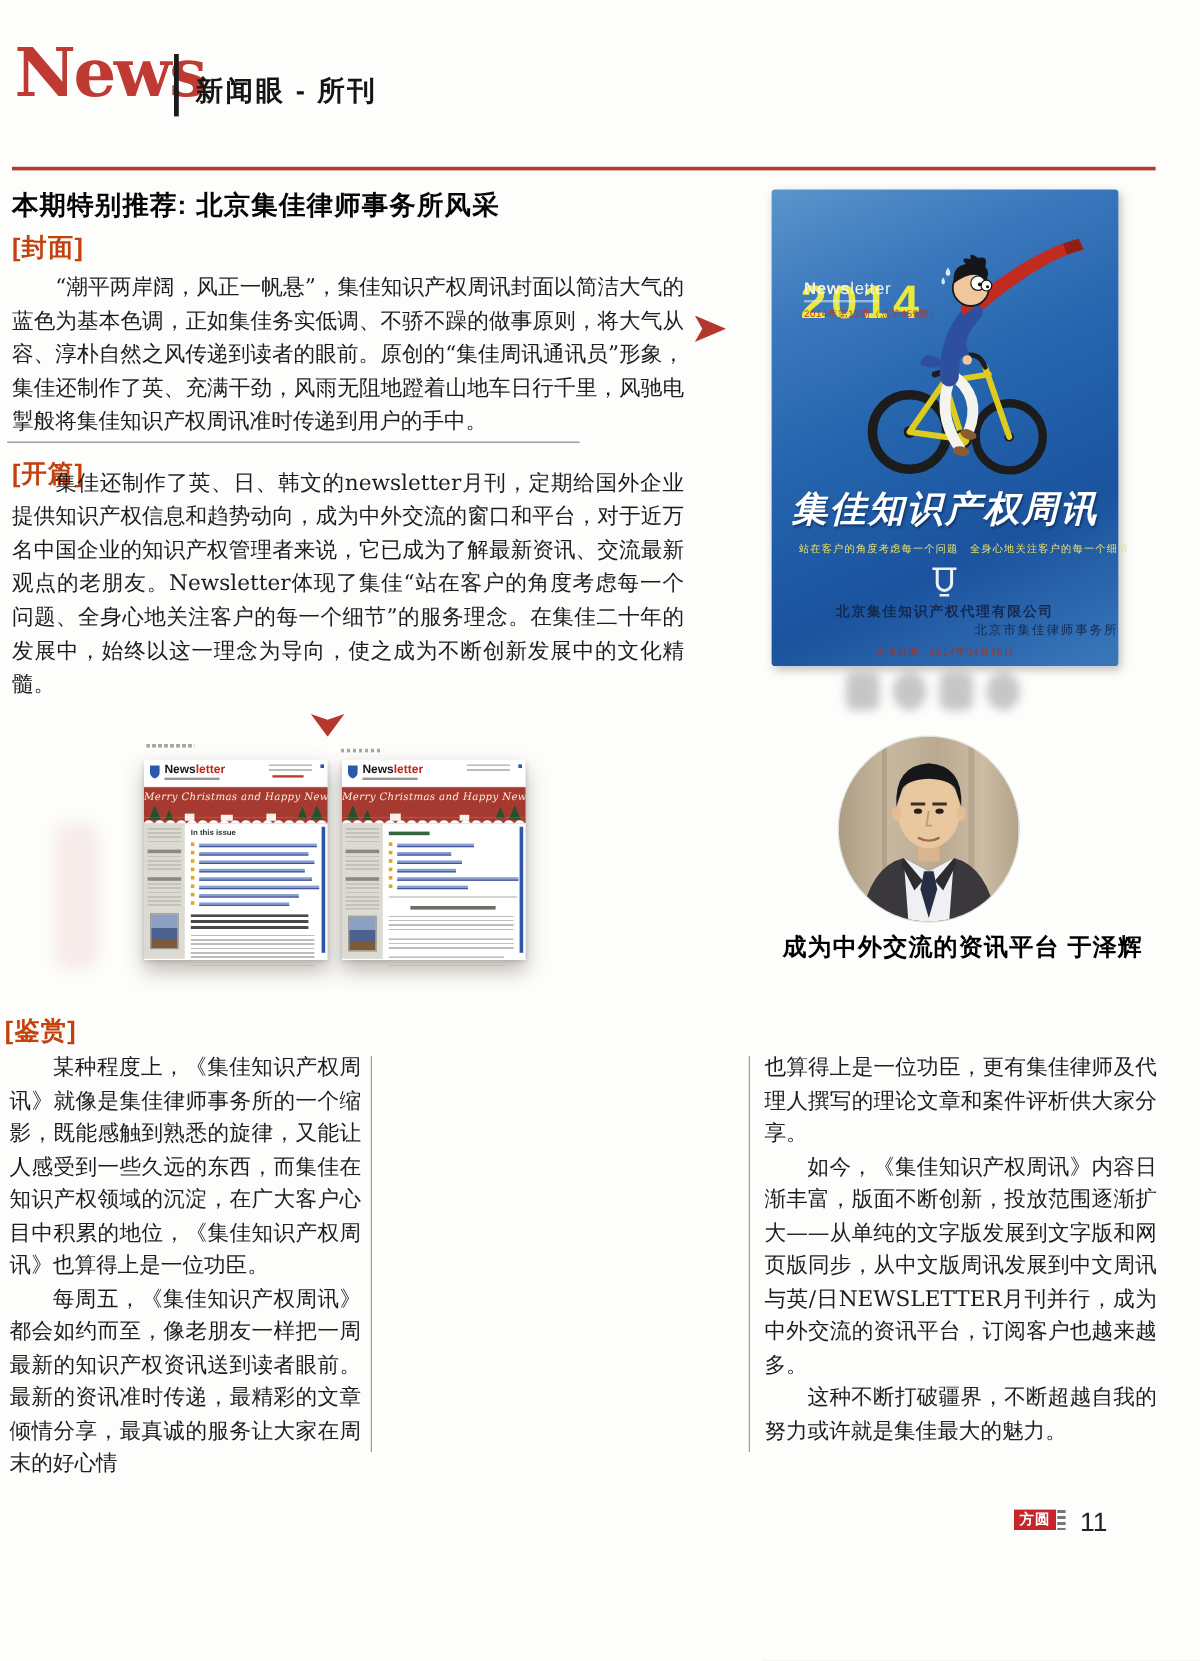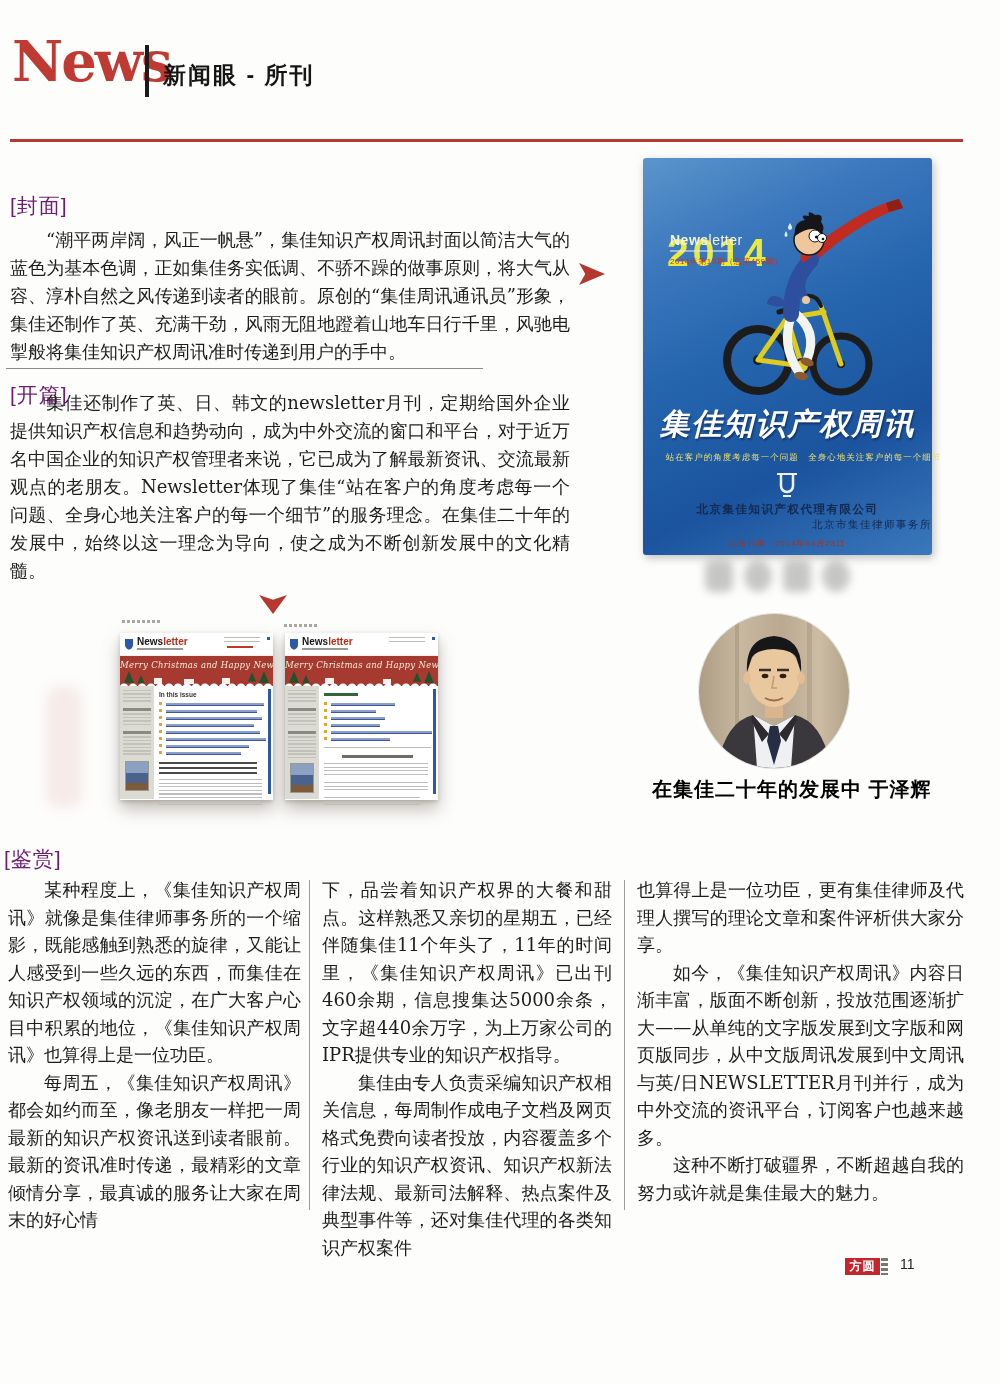--- a/index.html
+++ b/index.html
@@ -9,21 +9,21 @@
 
   
   .news-logo{left:12px;top:28px;font-family:"DejaVu Serif",serif;font-weight:bold;
              font-size:56px;color:#bf3a33;letter-spacing:-2px;}
   .mast-bar{left:145px;top:45px;width:4px;height:52px;background:#1b1b1b;}
   .mast-section{left:163px;top:60px;font-size:23px;font-weight:bold;color:#151515;letter-spacing:2px;}
   .red-rule{left:10px;top:139px;width:953px;height:3px;background:#b23a31;}
 
   
   .article-title{left:10px;top:156px;font-size:22px;font-weight:bold;color:#050505;letter-spacing:1px;}
-  .sec-label{font-size:21px;font-weight:normal;color:#701a75;letter-spacing:1px;}
+  .sec-label{font-size:21px;font-weight:bold;color:#c2410c;letter-spacing:1px;}
   .lbl-cover{left:10px;top:192px;}
   .lbl-open{left:10px;top:381px;}
   .lbl-apprec{left:4px;top:845px;}
   .body-para{width:560px;font-family:"DejaVu Serif","Liberation Serif",serif;font-size:18px;
              line-height:28px;text-align:justify;text-indent:2em;color:#1d1d1d;margin:0;}
   .para-cover{left:10px;top:226px;}
   .para-open{left:10px;top:389px;}
   .thin-rule{left:6px;top:368px;width:477px;height:1px;background:#8a8a8a;}
 
   .down-arrow{left:259px;top:595px;width:28px;height:19px;background:#b5372e;
@@ -113,36 +113,37 @@
   .col3{left:637px;width:327px;}
   .vline{top:880px;width:1px;height:330px;background:#9a9a9a;}
   .vline1{left:309px;}
   .vline2{left:624px;}
 
   
   .footer-logo{left:845px;top:1258px;width:35px;height:17px;background:#c4262b;color:#ffffff;
                font-size:12px;font-weight:bold;text-align:center;line-height:17px;letter-spacing:1px;}
   .footer-side{left:881px;top:1258px;width:7px;height:17px;
                background:repeating-linear-gradient(#777 0 3px,transparent 3px 5px);}
-  .page-num{left:900px;top:1256px;font-size:14px;color:#222222;}
+  .page-num{left:900px;top:1256px;font-size:22px;color:#222222;}
 
   
   .ghost-red{left:46px;top:686px;width:36px;height:122px;background:rgba(190,80,70,.10);
              filter:blur(6px);border-radius:12px;}
 </style>
 </head>
 <body>
 
 <div class="page">
 
   <div class="abs news-logo">News</div>
   <div class="abs mast-bar"></div>
   <div class="abs mast-section">新闻眼 - 所刊</div>
   <div class="abs red-rule"></div>
 
+  <div class="abs article-title">本期特别推荐: 北京集佳律师事务所风采</div>
   <div class="abs sec-label lbl-cover">[封面]</div>
   <p class="abs body-para para-cover">“潮平两岸阔，风正一帆悬”，集佳知识产权周讯封面以简洁大气的蓝色为基本色调，正如集佳务实低调、不骄不躁的做事原则，将大气从容、淳朴自然之风传递到读者的眼前。原创的“集佳周讯通讯员”形象，集佳还制作了英、充满干劲，风雨无阻地蹬着山地车日行千里，风驰电掣般将集佳知识产权周讯准时传递到用户的手中。</p>
   <div class="abs thin-rule"></div>
   <div class="abs sec-label lbl-open">[开篇]</div>
   <p class="abs body-para para-open">集佳还制作了英、日、韩文的newsletter月刊，定期给国外企业提供知识产权信息和趋势动向，成为中外交流的窗口和平台，对于近万名中国企业的知识产权管理者来说，它已成为了解最新资讯、交流最新观点的老朋友。Newsletter体现了集佳“站在客户的角度考虑每一个问题、全身心地关注客户的每一个细节”的服务理念。在集佳二十年的发展中，始终以这一理念为导向，使之成为不断创新发展中的文化精髓。</p>
 
   <div class="abs down-arrow"></div>
   <div class="abs right-arrow"></div>
 
   <div class="abs cover">
@@ -358,33 +359,29 @@
       <ellipse cx="48" cy="64" rx="4" ry="6" fill="#e3bd93"></ellipse>
       <ellipse cx="102" cy="64" rx="4" ry="6" fill="#e3bd93"></ellipse>
       <path d="M48 58 Q46 24 75 22 Q104 24 102 58 L98 46 Q96 36 75 35 Q54 36 52 46 Z" fill="#17171a"></path>
       <path d="M60 56 h12 M78 56 h12" stroke="#3a2f26" stroke-width="2.5"></path>
       <ellipse cx="66" cy="62" rx="3.4" ry="2.2" fill="#2a2019"></ellipse>
       <ellipse cx="84" cy="62" rx="3.4" ry="2.2" fill="#2a2019"></ellipse>
       <path d="M75 62 L73 74 L78 74" fill="none" stroke="#c69b70" stroke-width="1.6"></path>
       <path d="M66 84 Q75 89 84 84" fill="none" stroke="#9c6b4c" stroke-width="2"></path>
     </svg>
   </div>
-  <div class="abs caption">在集佳二十年的发展中 于泽辉</div>
+  <div class="abs caption">成为中外交流的资讯平台 于泽辉</div>
 
   <div class="abs sec-label lbl-apprec">[鉴赏]</div>
 
   <div class="abs col col1">
     <p class="ind">某种程度上，《集佳知识产权周讯》就像是集佳律师事务所的一个缩影，既能感触到熟悉的旋律，又能让人感受到一些久远的东西，而集佳在知识产权领域的沉淀，在广大客户心目中积累的地位，《集佳知识产权周讯》也算得上是一位功臣。</p>
     <p class="ind">每周五，《集佳知识产权周讯》都会如约而至，像老朋友一样把一周最新的知识产权资讯送到读者眼前。最新的资讯准时传递，最精彩的文章倾情分享，最真诚的服务让大家在周末的好心情</p>
   </div>
   <div class="abs vline vline1"></div>
-  <div class="abs col col2">
-    <p>下，品尝着知识产权界的大餐和甜点。这样熟悉又亲切的星期五，已经伴随集佳11个年头了，11年的时间里，《集佳知识产权周讯》已出刊460余期，信息搜集达5000余条，文字超440余万字，为上万家公司的IPR提供专业的知识产权指导。</p>
-    <p class="ind">集佳由专人负责采编知识产权相关信息，每周制作成电子文档及网页格式免费向读者投放，内容覆盖多个行业的知识产权资讯、知识产权新法律法规、最新司法解释、热点案件及典型事件等，还对集佳代理的各类知识产权案件</p>
-  </div>
   <div class="abs vline vline2"></div>
   <div class="abs col col3">
     <p>也算得上是一位功臣，更有集佳律师及代理人撰写的理论文章和案件评析供大家分享。</p>
     <p class="ind">如今，《集佳知识产权周讯》内容日渐丰富，版面不断创新，投放范围逐渐扩大——从单纯的文字版发展到文字版和网页版同步，从中文版周讯发展到中文周讯与英/日NEWSLETTER月刊并行，成为中外交流的资讯平台，订阅客户也越来越多。</p>
     <p class="ind">这种不断打破疆界，不断超越自我的努力或许就是集佳最大的魅力。</p>
   </div>
 
   <div class="abs footer-logo">方圆</div>
   <div class="abs footer-side"></div>
   <div class="abs page-num">11</div>

